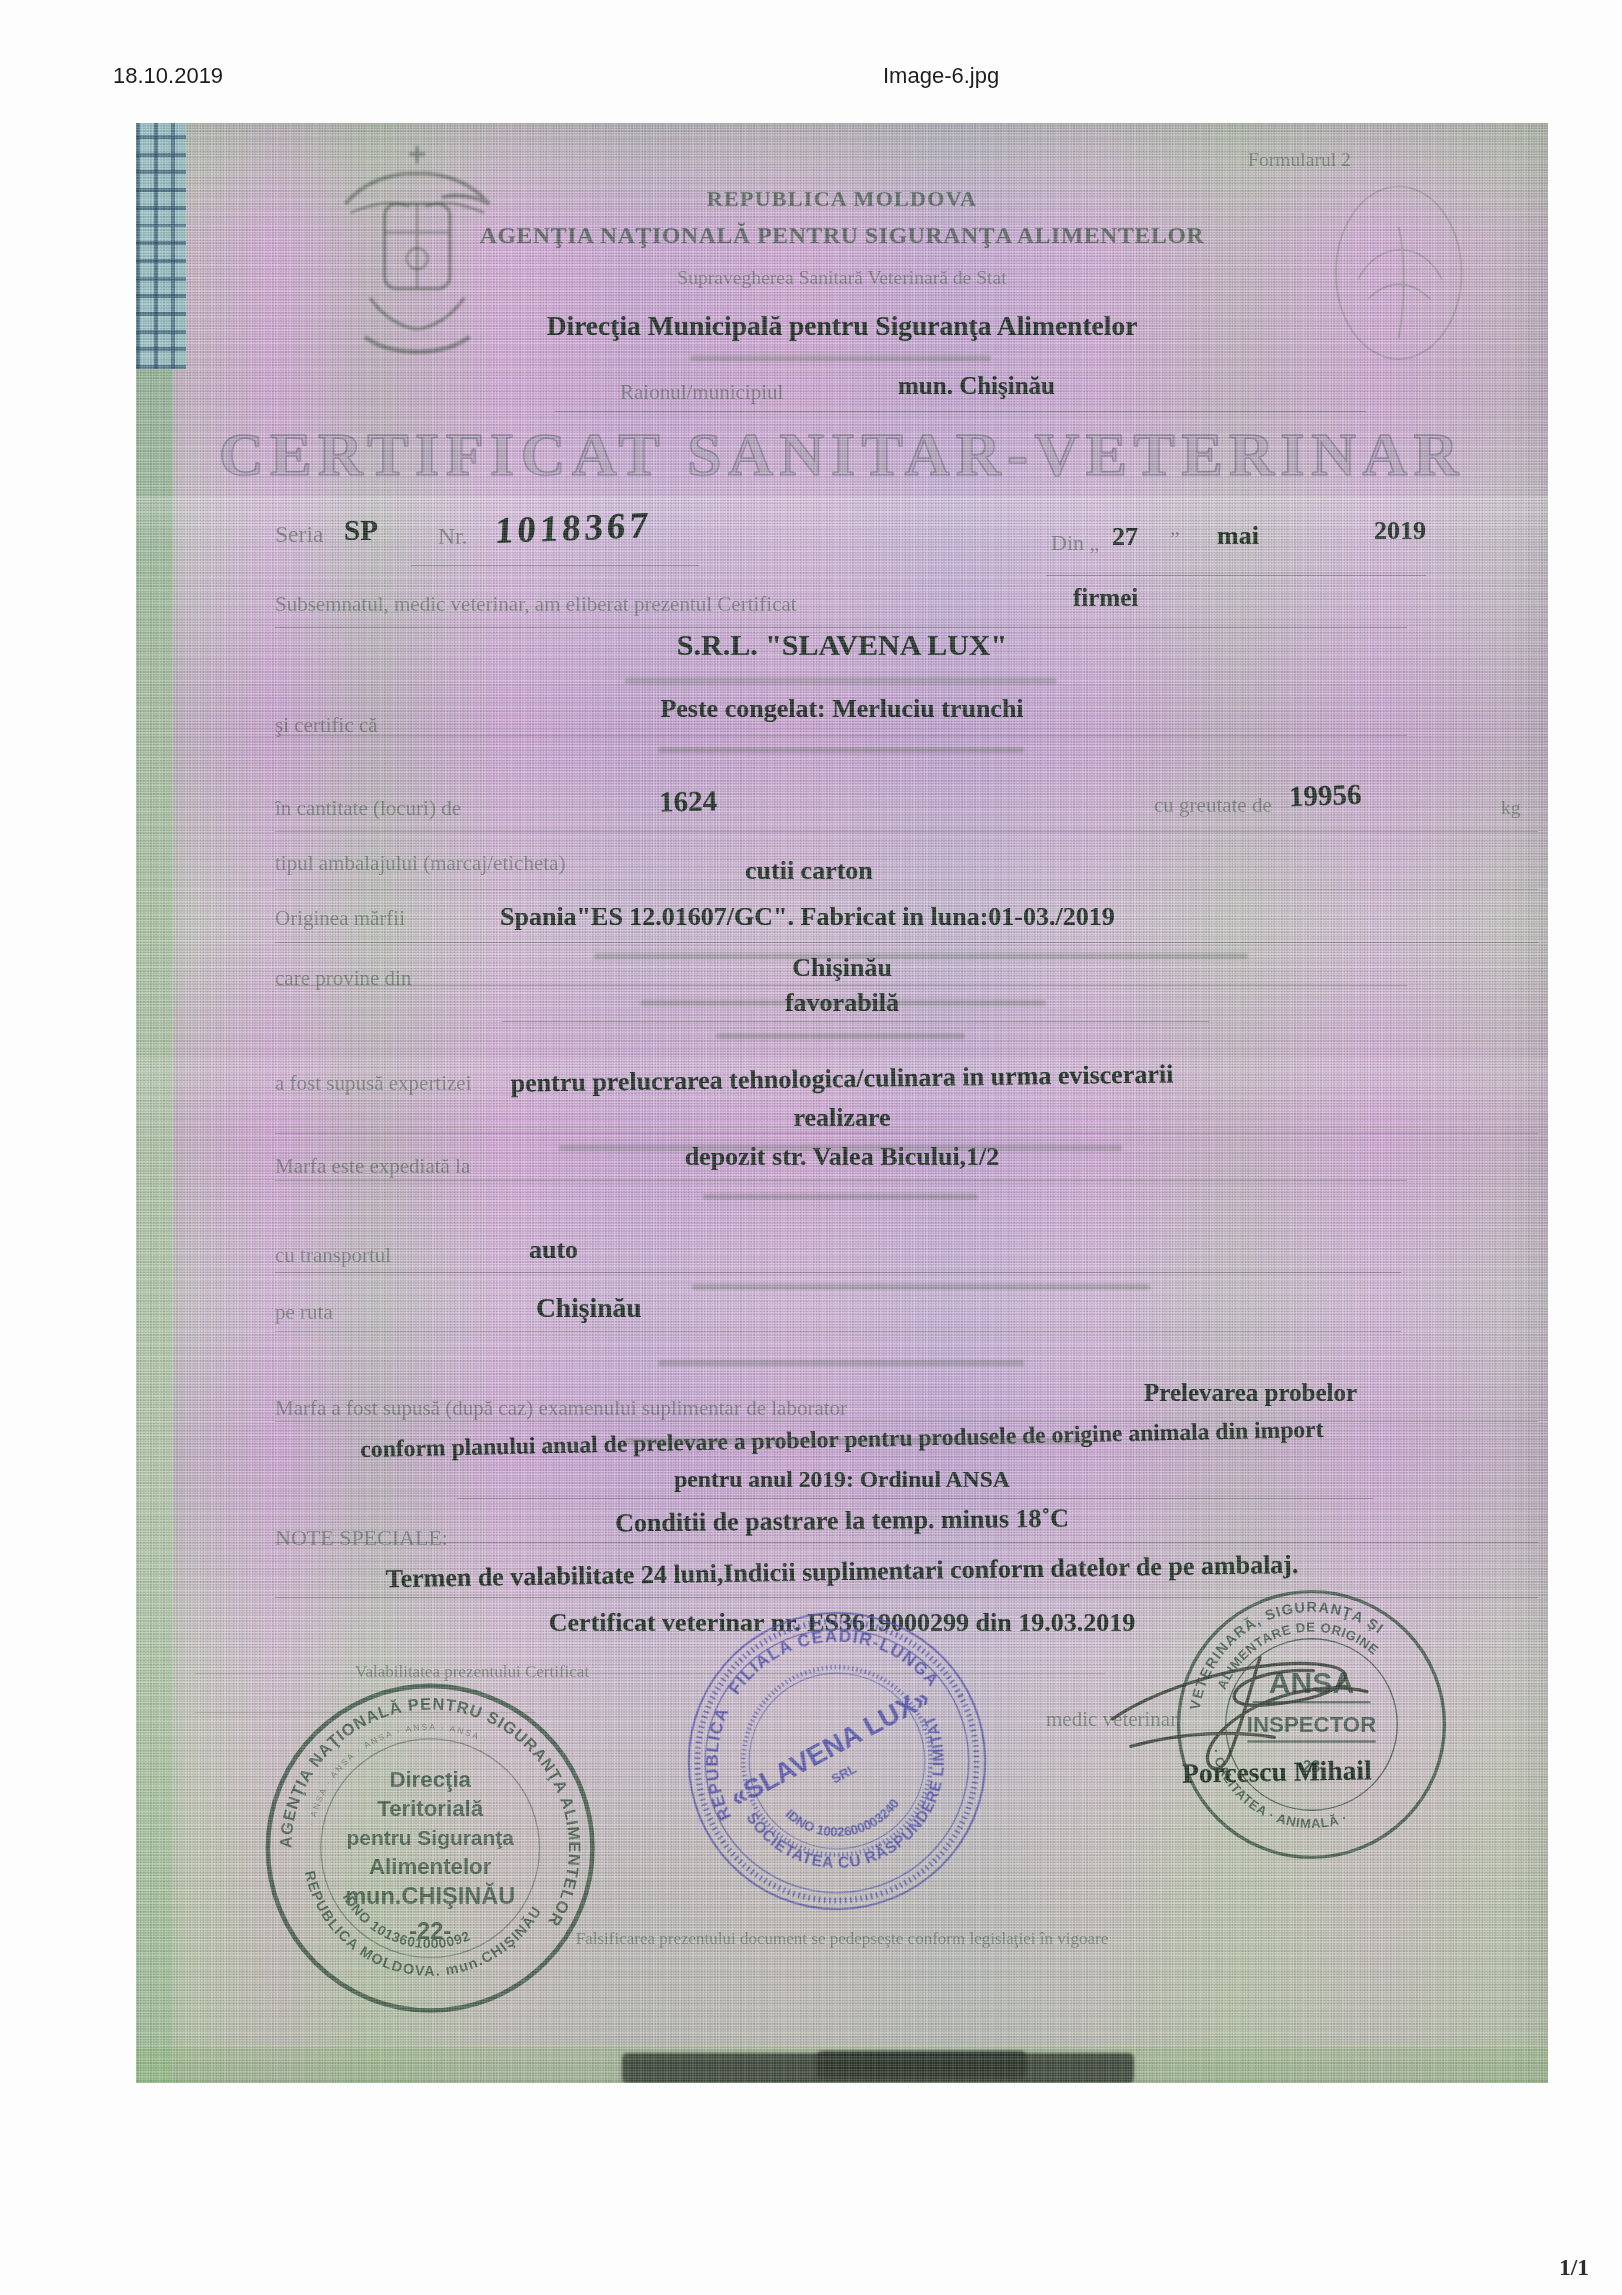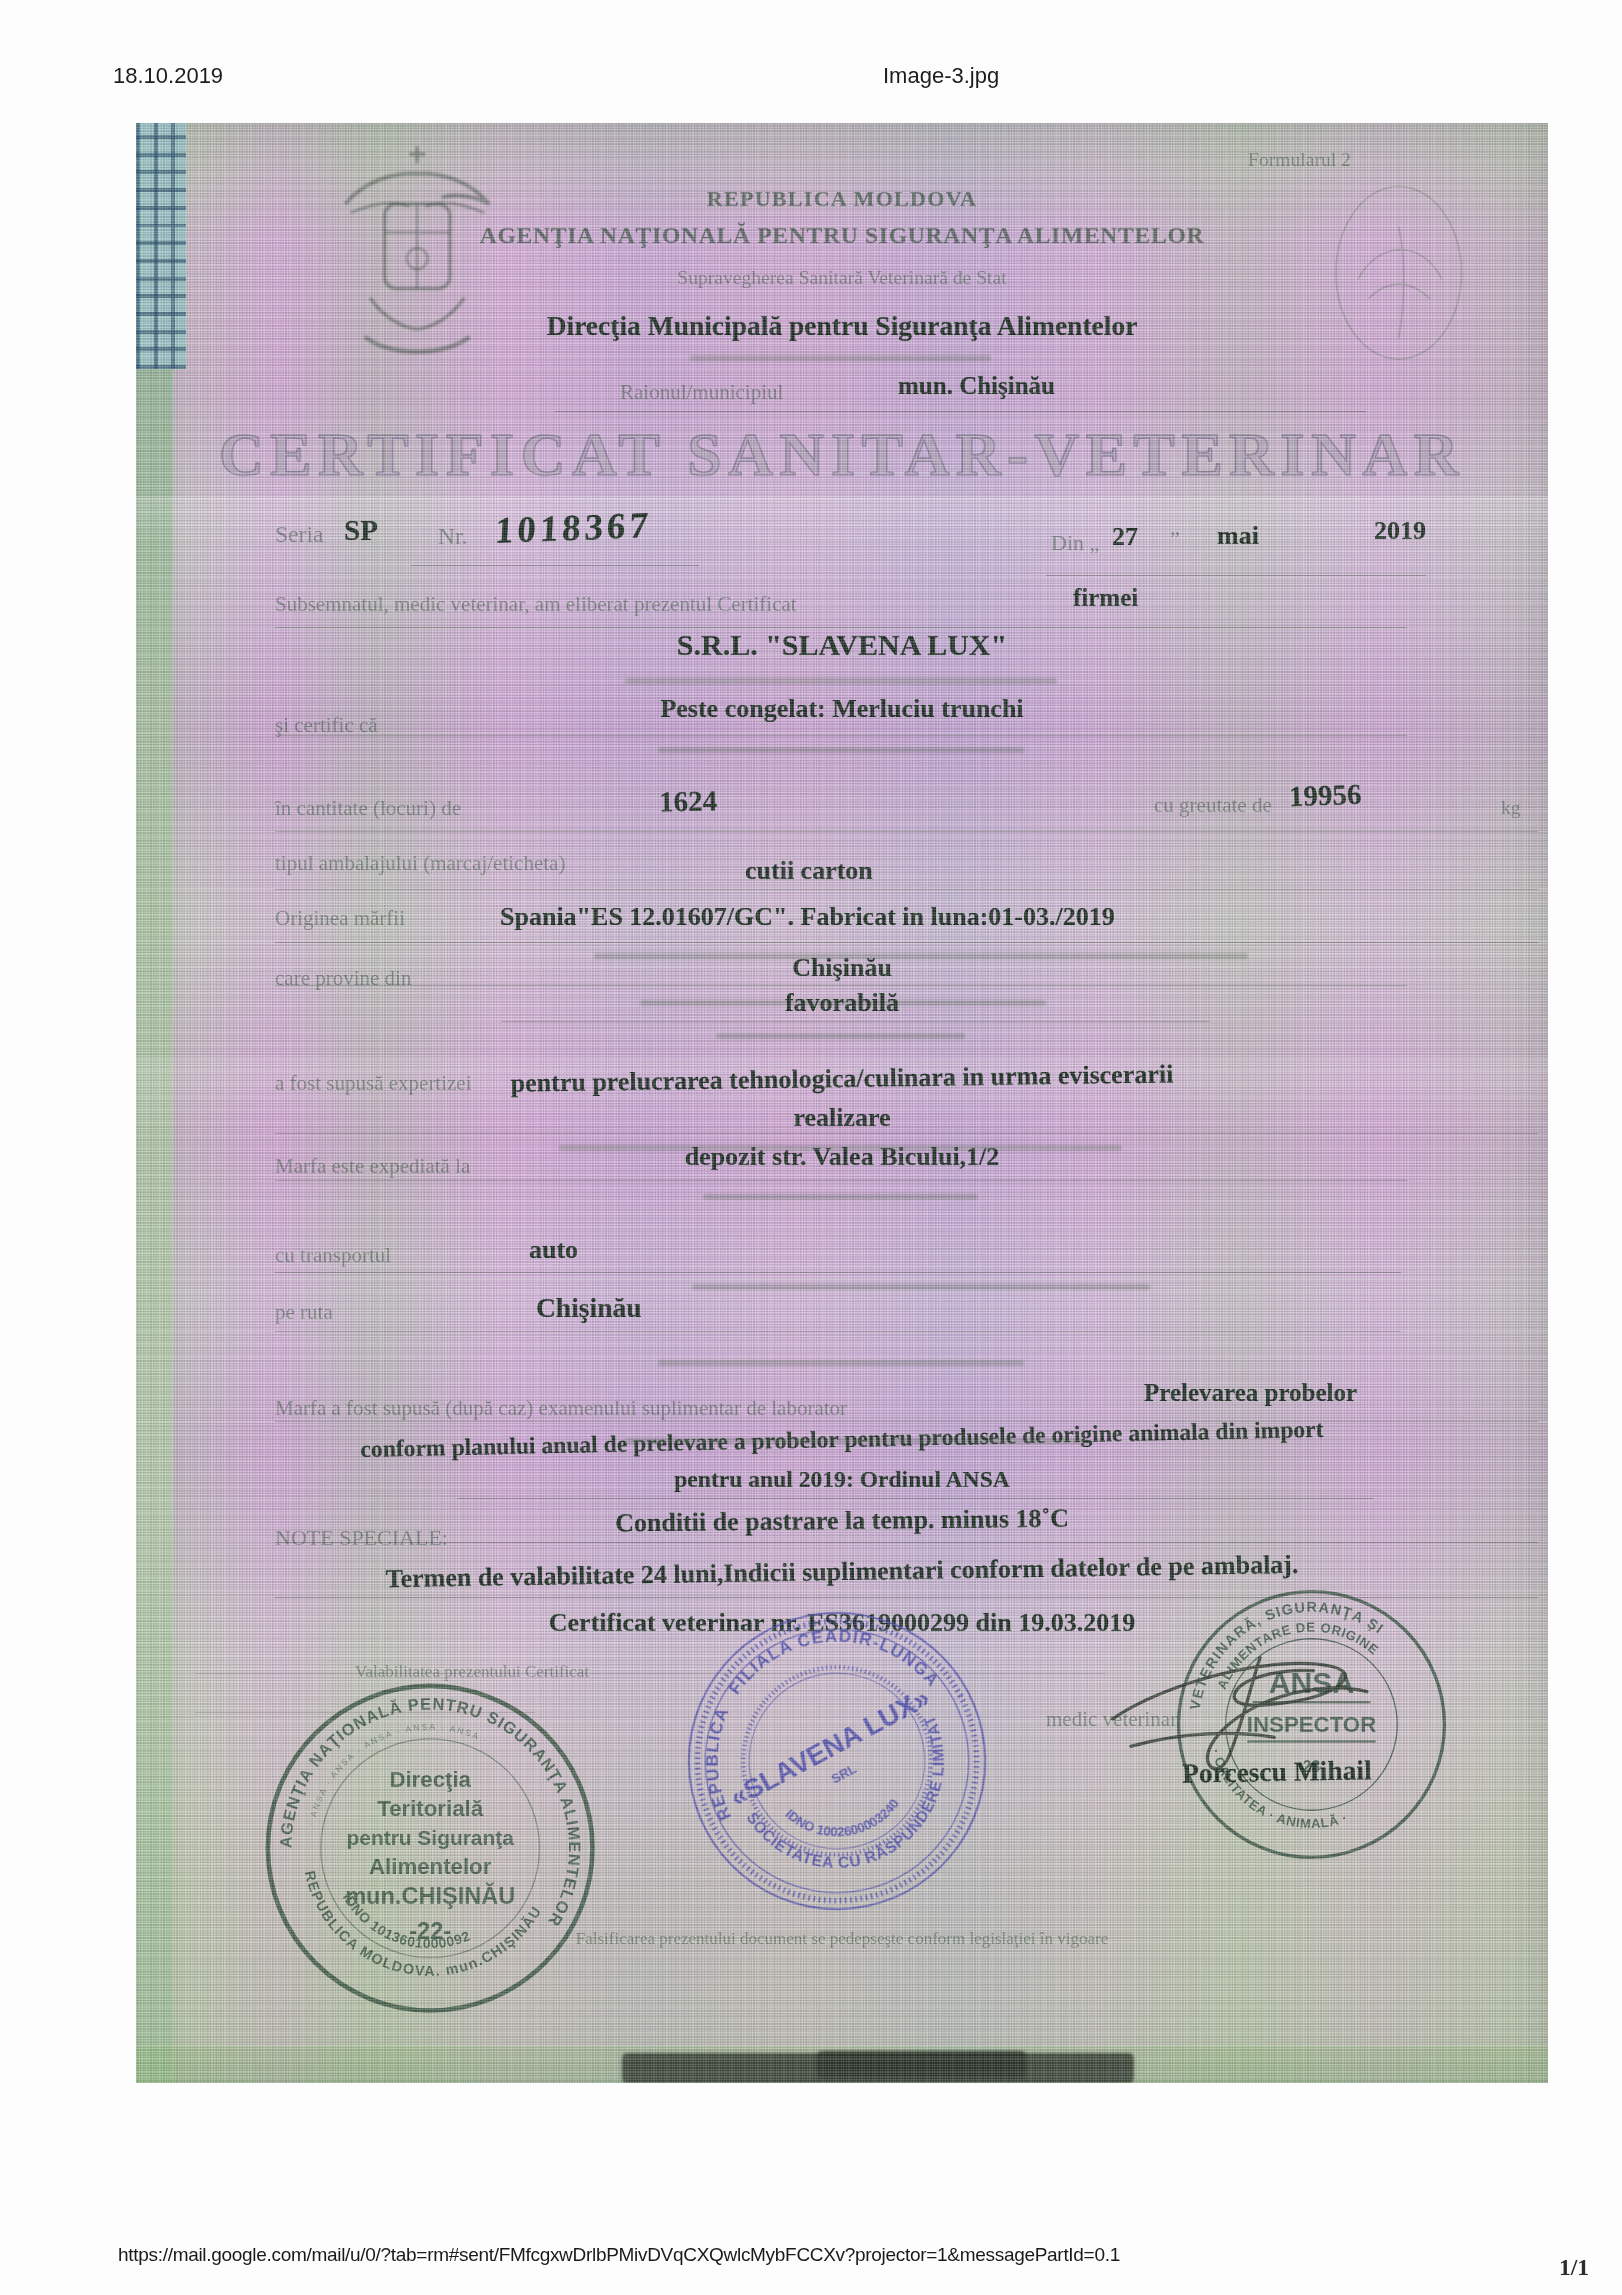--- a/index.html
+++ b/index.html
@@ -43,21 +43,21 @@
   .tb{position:absolute;height:5.9px;background:rgba(80,95,80,.30);filter:blur(1px);border-radius:2.6px;}
   .darkband{position:absolute;background:#222b20;opacity:.82;filter:blur(1.6px);border-radius:5.2px;}
   svg text{font-family:"Liberation Sans",sans-serif;}
 </style>
 </head>
 <body>
 
 <div class="page">
 
   <div class="abs sans" style="left:113px;top:63px;font-size:22px;color:#1d1d1d;text-align:right;">18.10.2019</div>
-  <div class="abs sans" style="left:883px;top:63px;font-size:22px;color:#1d1d1d;">Image-3.jpg</div>
+  <div class="abs sans" style="left:883px;top:63px;font-size:22px;color:#1d1d1d;">Image-6.jpg</div>
 
   <div class="scan">
 
     <div class="abs" style="left:0;top:0;width:37px;height:1960px;opacity:.8;
          background:linear-gradient(180deg,#7fae8c,#a8c8a0 30%,#b9d3ae 70%,#9fc19a);"></div>
     <div class="abs" style="left:0;top:0;width:50px;height:246px;background-color:#9cc4c8;filter:blur(0.3px);
          background-image:repeating-linear-gradient(0deg, rgba(18,60,92,.55) 0 3.9px, transparent 3.9px 17.7px),
                           repeating-linear-gradient(90deg, rgba(18,60,92,.55) 0 3.9px, transparent 3.9px 17.7px);"></div>
     <div class="streak" style="top:373px;height:46px;background:linear-gradient(rgba(255,255,255,.22),transparent);"></div>
     <div class="streak" style="top:936px;height:79px;background:linear-gradient(rgba(255,255,255,.18),transparent);"></div>
@@ -274,16 +274,15 @@
       </g>
     </svg>
 
     <div class="row b" style="left:1046px;top:1633px;font-size:27.5px;transform:rotate(-1deg);">Porcescu Mihail</div>
 
     <div class="c" style="top:1806px;"><span class="f" style="font-size:17px;">Falsificarea prezentului document se pedepseşte conform legislaţiei în vigoare</span></div>
     <div class="darkband" style="left:486px;top:1930px;width:512px;height:30px;"></div>
     <div class="darkband" style="left:681px;top:1928px;width:209px;height:27.5px;opacity:.9;"></div>
   </div>
 
-  <div class="abs sans" style="left:118px;top:2244px;font-size:19px;color:#1a1a1a;letter-spacing:-0.3px;">https://mail.google.com/mail/u/0/?tab=rm#sent/FMfcgxwDrlbPMivDVqCXQwlcMybFCCXv?projector=1&amp;messagePartId=0.1</div>
   <div class="abs sans" style="left:1559px;top:2254px;font-size:23.6px;font-weight:bold;color:#2c2c2c;font-family:Liberation Serif, serif;">1/1</div>
 </div>
 
 
 </body></html>

